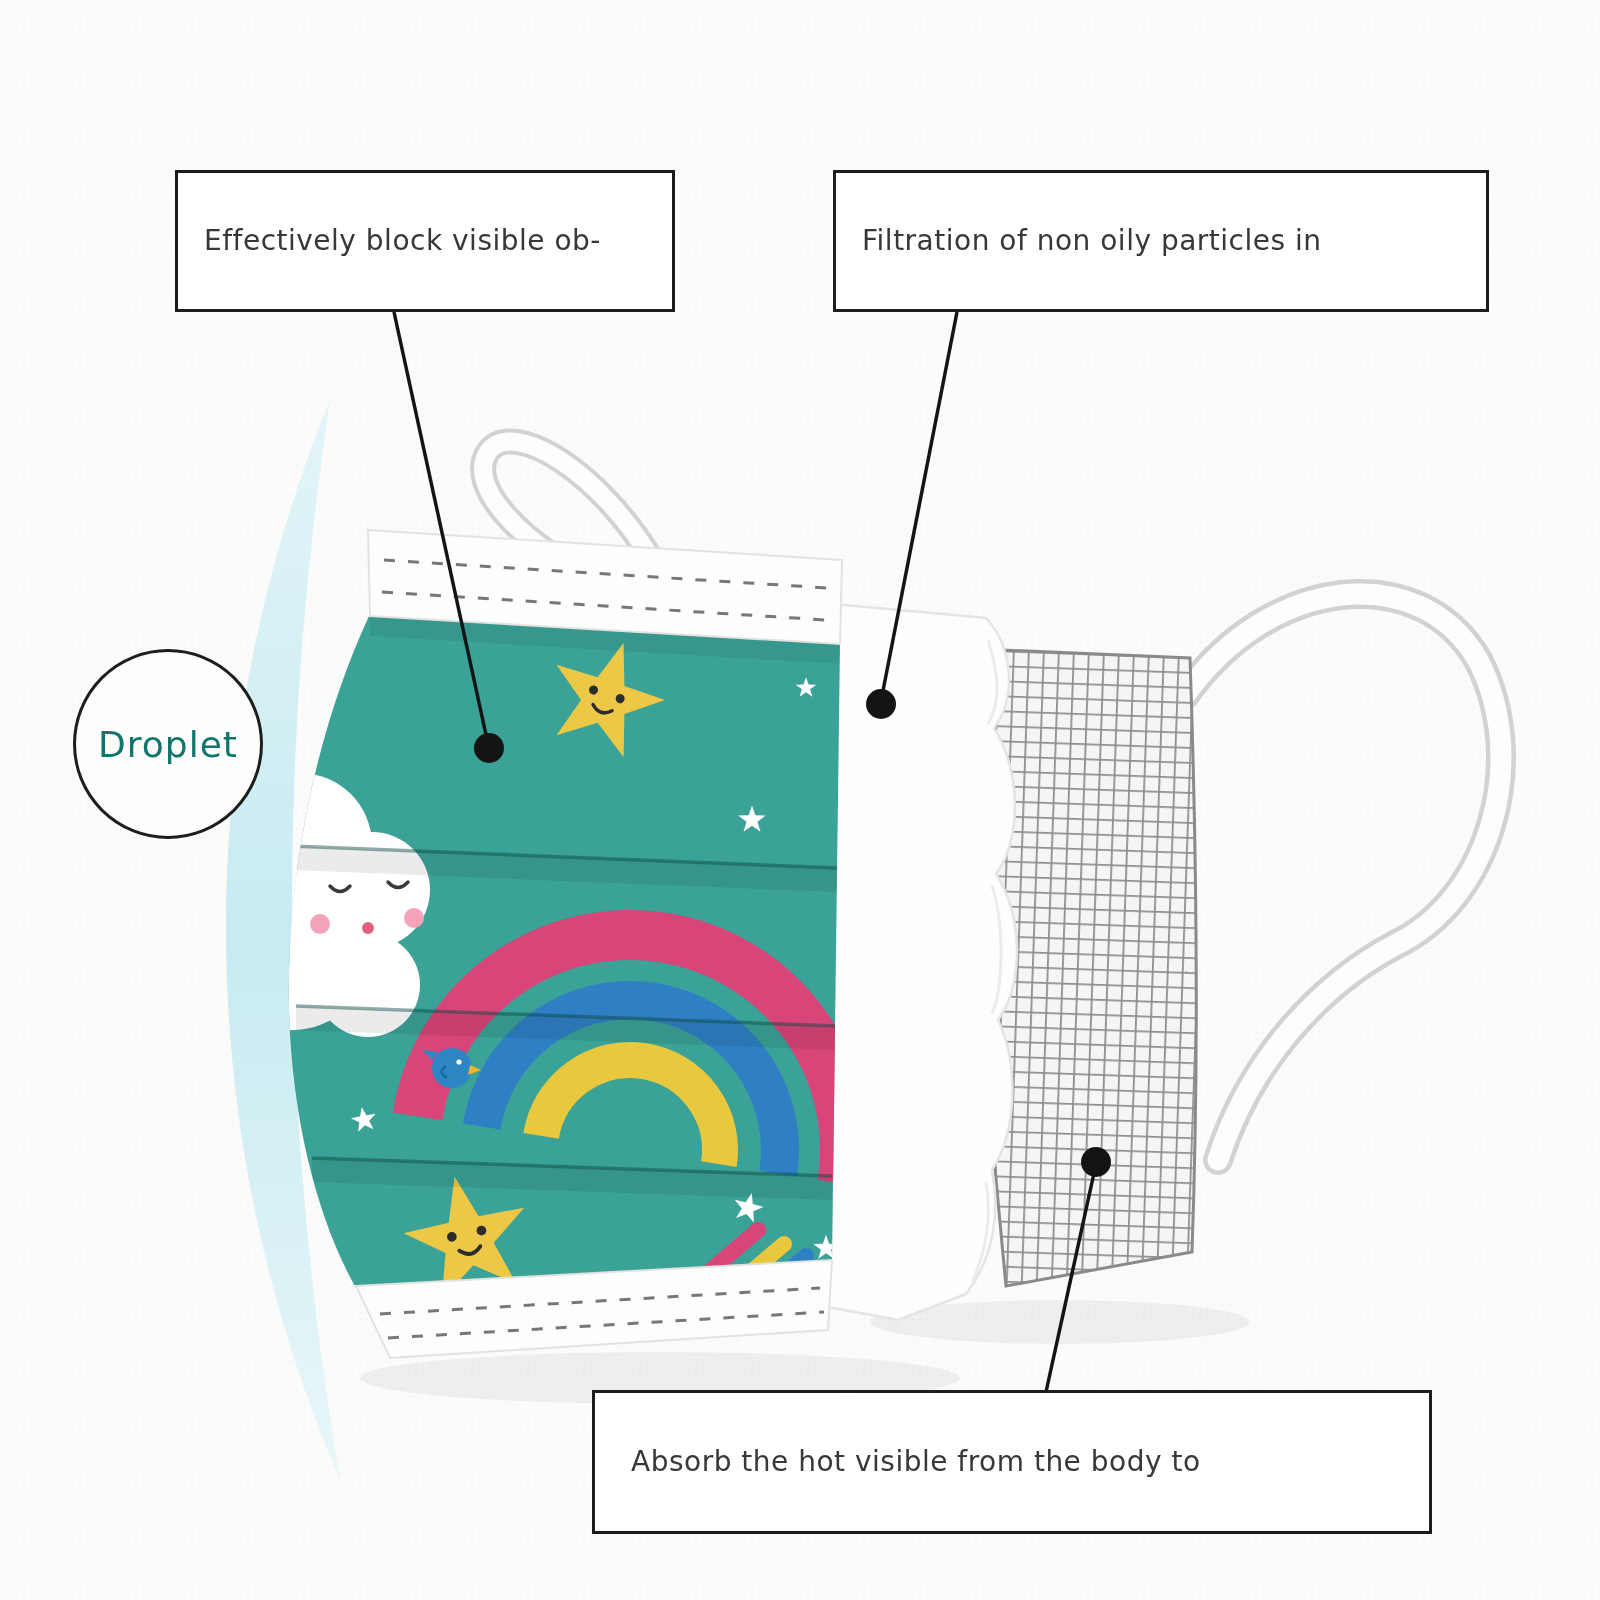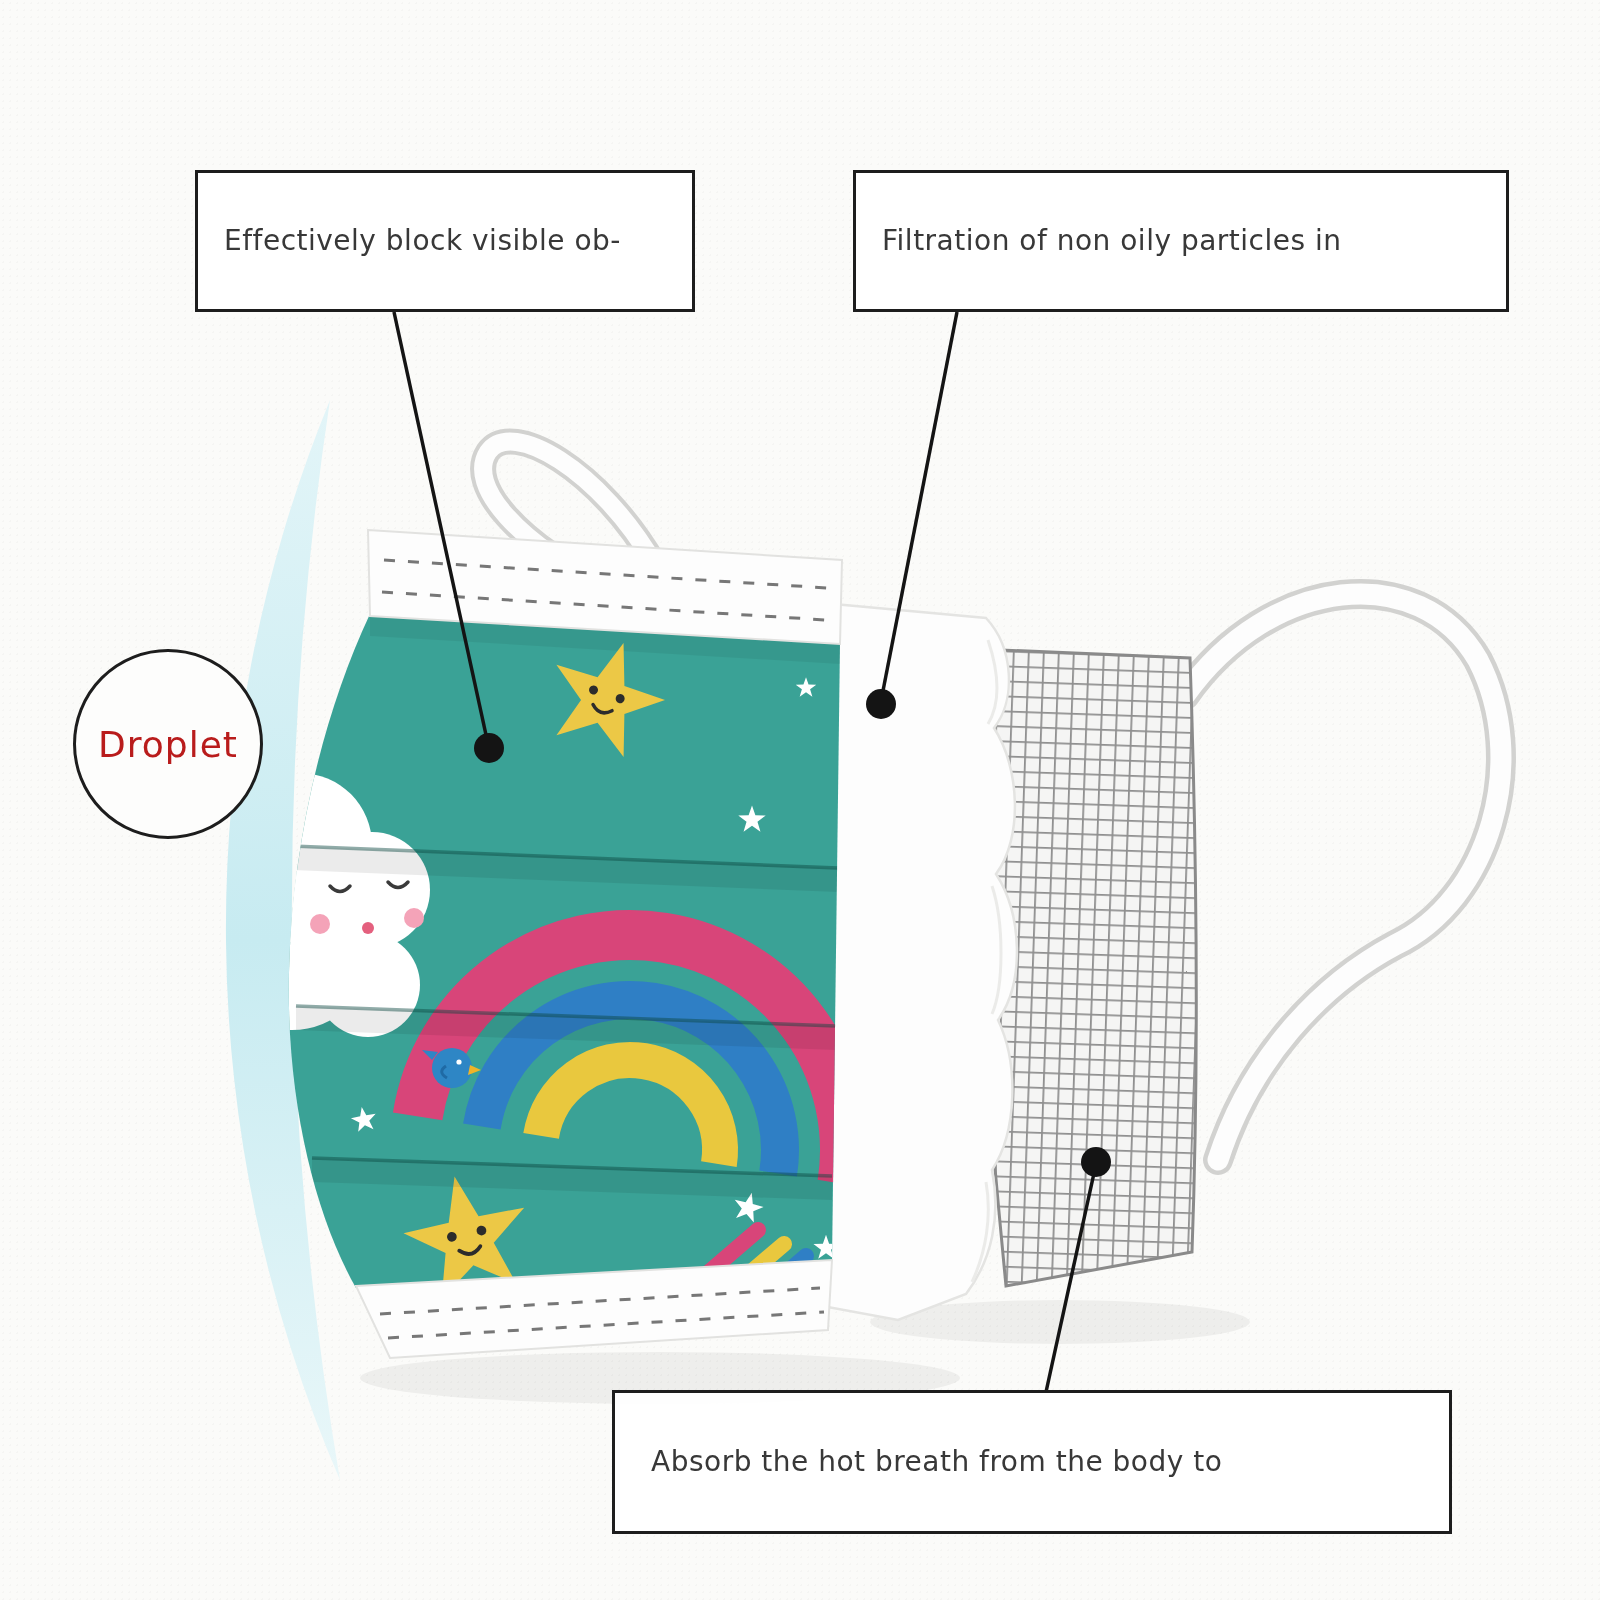--- a/index.html
+++ b/index.html
@@ -18,34 +18,34 @@
 
   .callout {
     position:absolute;
     background:rgba(255,255,255,0.93);
     border:3px solid var(--callout-border,#1d1d1d);
     color:var(--text-dark,#383838);
     font-size:28px;
     line-height:1.62;
     letter-spacing:0.5px;
     padding:20px 26px;
-    display:flex; flex-direction:column; justify-content:center;margin-left:20px;
+    display:flex; flex-direction:column; justify-content:center;
   }
   .callout .line { white-space:nowrap; }
   #box-top-left  { left:175px;  top:170px;  width:500px; height:142px; }
   #box-top-right { left:833px;  top:170px;  width:656px; height:142px; }
   #box-bottom    { left:592px;  top:1390px; width:840px; height:144px; padding-left:36px; }
 
   .droplet-badge {
     position:absolute; left:73px; top:649px; width:190px; height:190px;
     border:3px solid var(--callout-border,#1d1d1d);
     border-radius:50%;
     background:#fdfdfc;
     display:flex; align-items:center; justify-content:center;
-    font-size:36px; color:#b91c1c; letter-spacing:1px;
+    font-size:36px; color:#0f766e; letter-spacing:1px;
   }
 </style>
 </head>
 <body>
 
 <div class="stage">
 
   <svg class="illustration" viewBox="0 0 1600 1600" xmlns="http://www.w3.org/2000/svg">
     <defs>
       <pattern id="meshPattern" width="15" height="15" patternUnits="userSpaceOnUse" patternTransform="rotate(2)">
@@ -180,20 +180,20 @@
 
   <div class="callout" id="box-top-left">
     <div class="line">Effectively block visible ob-</div>
   </div>
 
   <div class="callout" id="box-top-right">
     <div class="line">Filtration of non oily particles in</div>
   </div>
 
   <div class="callout" id="box-bottom">
-    <div class="line">Absorb the hot breath from the body to</div>
+    <div class="line">Absorb the hot visible from the body to</div>
   </div>
 
   <div class="droplet-badge">
     <span>Droplet</span>
   </div>
 
 </div>
 
 </body></html>

